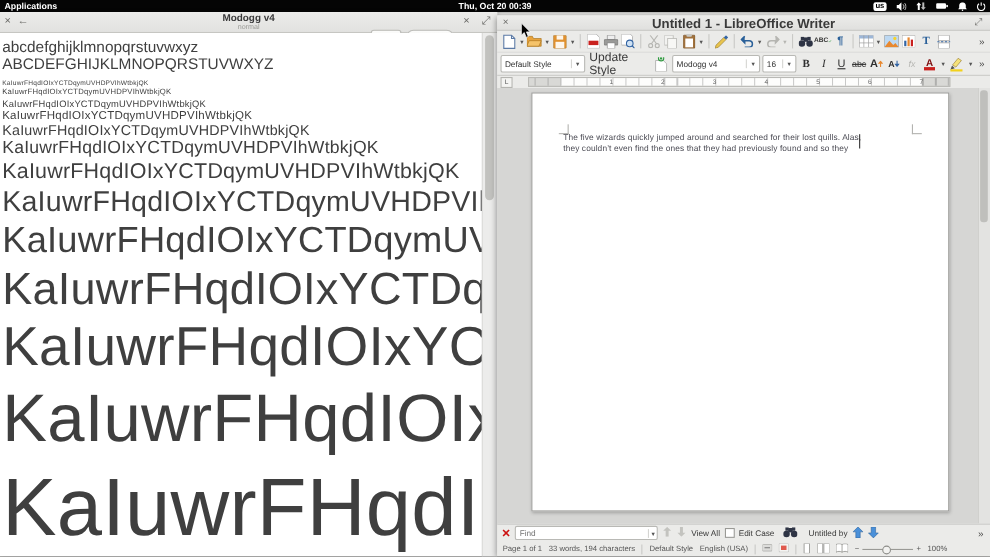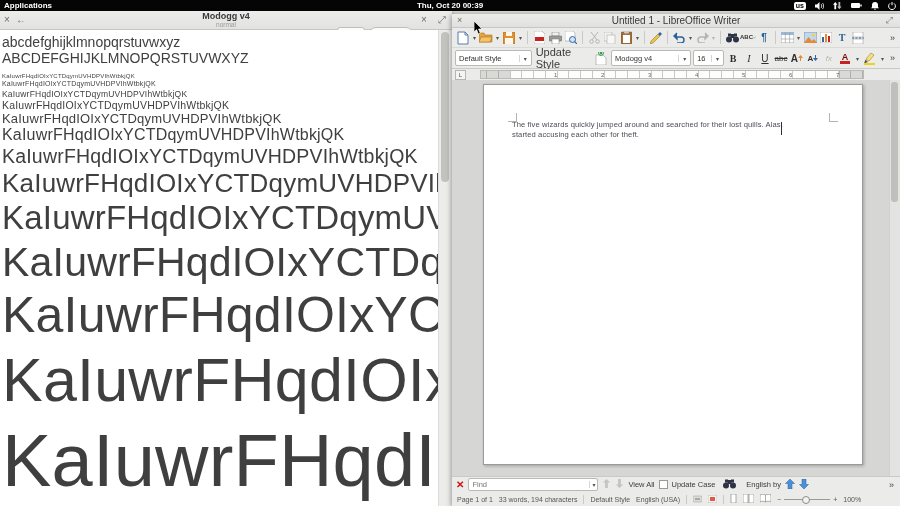--- a/index.html
+++ b/index.html
@@ -37,21 +37,21 @@
   .wf-line{color:#3f3f3f;white-space:nowrap;line-height:1.18;letter-spacing:.2px;}
   #waterfall{margin-top:7px;}
   .fv-scroll{position:absolute;right:0;top:19px;width:13px;height:476px;background:#ececeb;border-left:1px solid #dcdcda;}
   .fv-thumb{position:absolute;left:2px;top:2px;width:8px;height:150px;border-radius:4px;background:#c2c2bf;}
 
   
   .writerwin{left:452px;top:14px;width:448px;height:492px;background:#ebebe9;
              box-shadow:-1px 1px 5px rgba(0,0,0,.35);display:flex;flex-direction:column;}
   .w-titlebar{height:13px;background:linear-gradient(#ececea,#e0e0de);border-bottom:1px solid #c6c6c2;
               position:relative;display:flex;align-items:center;flex:none;}
-  .w-title{position:absolute;left:50%;transform:translateX(-50%);font-size:10px;color:#3a3a3a;font-weight:normal;}
+  .w-title{position:absolute;left:50%;transform:translateX(-50%);font-size:12px;color:#3a3a3a;font-weight:bold;}
   .w-tb-btn{color:#6b6b68;font-size:9px;line-height:13px;padding:0 5px;}
   .w-tb-right{position:absolute;right:2px;}
   .w-menubar{height:11px;flex:none;display:flex;align-items:center;gap:9px;padding-left:6px;
              font-size:7.5px;color:#333;background:#ebebe9;}
   .menu-item{cursor:default;}
   .w-toolbar{height:19px;flex:none;display:flex;align-items:center;padding:0 3px;
              background:#ebebe9;border-bottom:1px solid #dadad7;}
   .ti{width:16px;height:16px;display:flex;align-items:center;justify-content:center;flex:none;}
   .dd{width:7px;height:16px;display:flex;align-items:center;justify-content:center;
       font-size:6px;color:#555;flex:none;}
@@ -428,21 +428,21 @@
           <span class="ruler-num" style="left: 355px;">7</span>
         </div>
     </div>
 
     <div class="w-docarea">
       <div class="page">
         <div class="cmark tl"></div>
         <div class="cmark tr"></div>
         <div class="doc-text">
             <div>The five wizards quickly jumped around and searched for their lost quills. Alas,</div>
-            <div>started accusing each other for theft.</div>
+            <div>they couldn’t even find the ones that they had previously found and so they</div>
           </div>
         <div class="caret"></div>
       </div>
       <div class="v-scroll">
         <div class="v-thumb"></div>
       </div>
     </div>
 
     <div class="w-findbar">
       <span class="find-close">✕</span>
@@ -451,29 +451,29 @@
         <span class="ca" style="font-size:6px;color:#555;padding:0 2px;border-left:1px solid #d5d5d2;">▾</span>
       </span>
       <span><svg width="9" height="9" viewBox="0 0 10 10">
             <path d="M5 0l4 4H6.5v6h-3V4H1z" fill="#c3c3bf"></path>
           </svg></span>
       <span><svg width="9" height="9" viewBox="0 0 10 10">
             <path d="M5 10L1 6h2.5V0h3v6H9z" fill="#c3c3bf"></path>
           </svg></span>
       <span>View All</span>
       <span class="chk"></span>
-      <span>Update Case</span>
+      <span>Edit Case</span>
       <span style="margin-left:4px;"><svg width="13" height="10" viewBox="0 0 13 10">
             <circle cx="3" cy="6.5" r="3" fill="#2e3445"></circle>
             <circle cx="10" cy="6.5" r="3" fill="#2e3445"></circle>
             <rect x="4.5" y="1" width="4" height="4" fill="#2e3445"></rect>
             <rect x="2" y="0.5" width="3" height="3" fill="#2e3445"></rect>
             <rect x="8" y="0.5" width="3" height="3" fill="#2e3445"></rect>
           </svg></span>
-      <span style="margin-left:6px;">English by</span>
+      <span style="margin-left:6px;">Untitled by</span>
       <span><svg width="10" height="10" viewBox="0 0 10 10">
             <path d="M5 0l4.5 4.5H7V10H3V4.5H.5z" fill="#4a90d9" stroke="#2a6099" stroke-width=".5"></path>
           </svg></span>
       <span><svg width="10" height="10" viewBox="0 0 10 10">
             <path d="M5 10L.5 5.5H3V0h4v5.5h2.5z" fill="#4a90d9" stroke="#2a6099" stroke-width=".5"></path>
           </svg></span>
       <span class="spacer"></span>
       <span class="ovf">»</span>
     </div>
 

